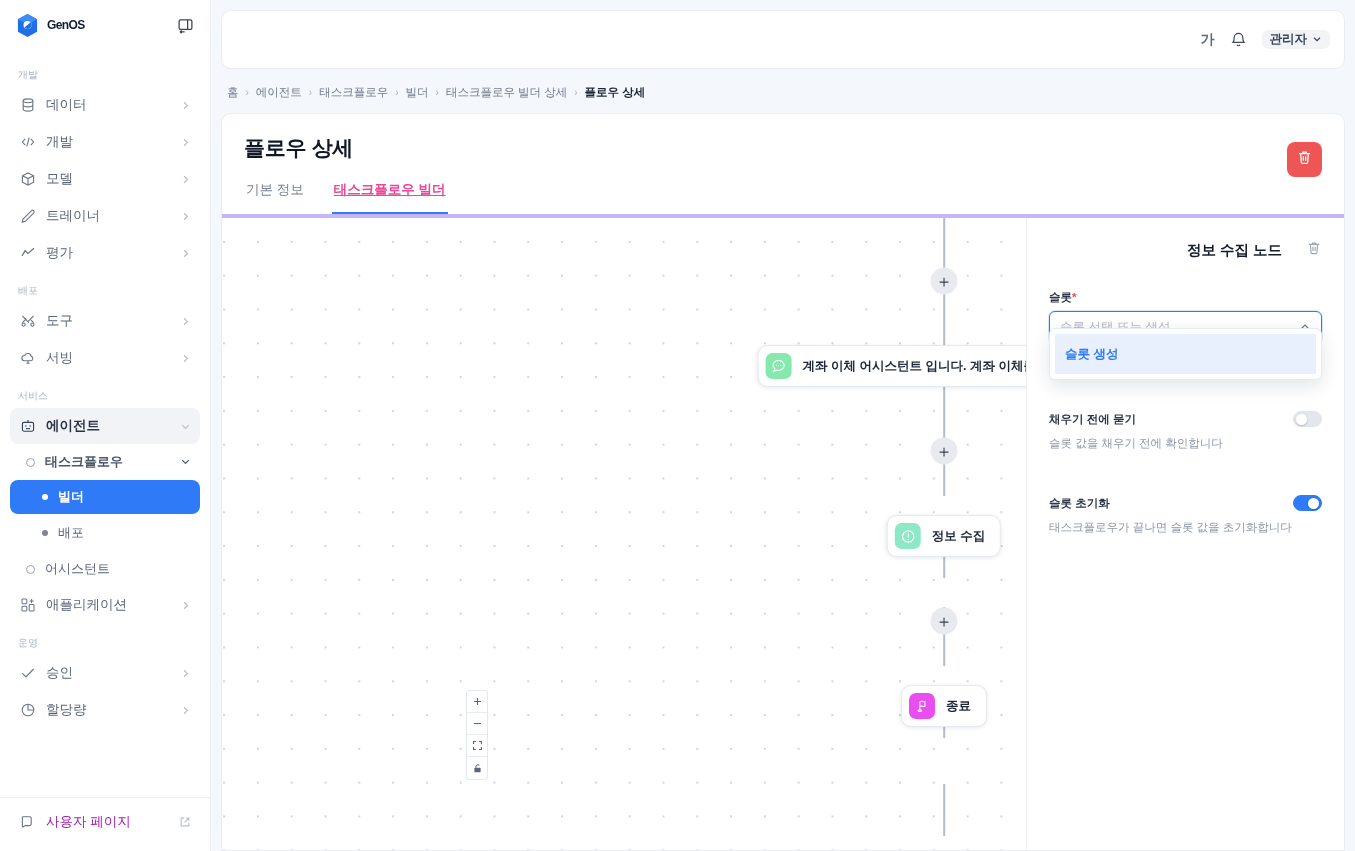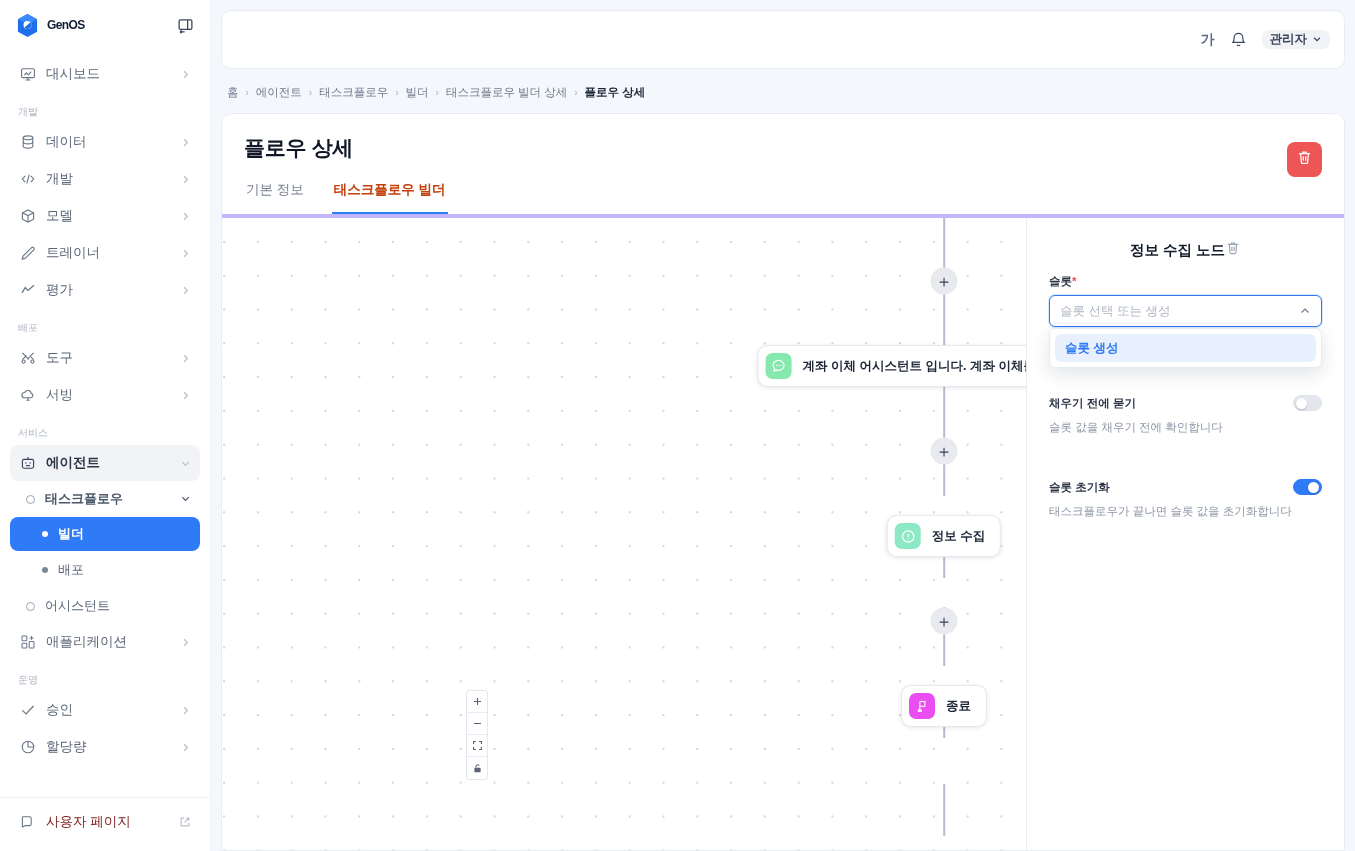--- a/index.html
+++ b/index.html
@@ -43,21 +43,21 @@
   .sb-sub .dot-o { width: 9px; height: 9px; border: 1.4px solid #9aa3b2; border-radius: 50%; flex:0 0 auto;}
   .sb-sub2 {
     height: 34px; display: flex; align-items: center; gap: 10px;
     padding: 0 9px 0 32px; border-radius: 8px; cursor: pointer;
     font-size: 13px; color: #5b6678; margin-bottom: 2px;
   }
   .sb-sub2 .dot-f { width: 6px; height: 6px; background: #7b8698; border-radius: 50%; flex:0 0 auto;}
   .sb-sub2.active { background: #2f7af6; color: #fff; font-weight: 700; }
   .sb-sub2.active .dot-f { background: #fff; }
   .sb-foot { border-top: 1px solid #eef1f5; padding: 6px 10px 10px 10px; }
-  .sb-foot .sb-item { color: #7f1d1d; }
+  .sb-foot .sb-item { color: #a21caf; }
 
   
   .main { flex: 1; height: 851px; display: flex; flex-direction: column; padding: 10px 10px 0 10px; background:#f4f7fb; }
   .topbar {
     height: 59px; background: #fff; border: 1px solid #e9edf3; border-radius: 10px;
     display: flex; align-items: center; justify-content: flex-end; padding: 0 14px; gap: 14px;
   }
   .tb-icon { color: #3c4a63; display: flex; align-items: center; justify-content: center; cursor: pointer; }
   .user-chip {
     background: #f1f3f7; border-radius: 7px; height: 19px; display: flex; align-items: center;
@@ -74,21 +74,21 @@
     display: flex; flex-direction: column; overflow: hidden; position: relative;
   }
   .ph { padding: 20px 22px 0 22px; position: relative; }
   .ph h1 { font-size: 21px; font-weight: 700; color: #101828; letter-spacing: -0.3px; }
   .del-btn {
     position: absolute; right: 22px; top: 28px; width: 35px; height: 35px; border-radius: 8px;
     background: #ee5555; display: flex; align-items: center; justify-content: center; cursor: pointer;
   }
   .tabs { display: flex; gap: 26px; padding: 0 22px; border-bottom: 4px solid #c4b5fd; margin-top: 19px; }
   .tab { font-size: 13.5px; color: #76808f; padding: 0 2px 13px 2px; cursor: pointer; }
-  .tab.active { color: #c2410c; font-weight: 700; border-bottom: 2.5px solid #2f7af6; }
+  .tab.active { color: #ec4899; font-weight: 700; border-bottom: 2.5px solid #2f7af6; text-decoration: underline; }
 
   .body { flex: 1; display: flex; min-height: 0; }
 
   
   .canvas {
     flex: 1; position: relative; overflow: hidden; background: #ffffff;
     background-image: radial-gradient(#d0d5de 1.05px, transparent 1.05px);
     background-size: 33.8px 33.8px; background-position: 19px 7px;
   }
   .edge { position: absolute; width: 1.6px; background: #b6bcc9; left: 722px; transform: translateX(-50%); }
@@ -113,37 +113,37 @@
     border: 1px solid #e3e7ee; border-radius: 3px; overflow: hidden;
   }
   .ctrl { height: 22px; display: flex; align-items: center; justify-content: center; border-bottom: 1px solid #e9edf3; cursor: pointer; color: #5c6578; }
   .ctrl:last-child { border-bottom: none; }
 
   
   .inspector {
     width: 318px; flex: 0 0 318px; border-left: 1px solid #e9edf3; background: #fff;
     padding: 22px 22px 0 22px; position: relative;
   }
-  .ins-head { display: flex; align-items: center; justify-content: center; margin-bottom: 14px; }
+  .ins-head { display: flex; align-items: center; justify-content: flex-end; margin-bottom: 30px; gap: 24px; }
   .ins-title { font-size: 14.5px; font-weight: 700; color: #131c2c; }
   .ins-trash { color: #9aa3b2; cursor: pointer; display:flex; }
   .fld-label { font-size: 11.5px; font-weight: 700; color: #2c3648; margin-bottom: 6px; }
   .req { color: #ef4444; }
   .select {
     height: 32px; border: 1px solid #d7dce5; border-radius: 6px; display: flex; align-items: center;
     justify-content: space-between; padding: 0 10px; font-size: 12.5px; color: #aeb6c2; cursor: pointer; background:#fff;
   }
   .select.focus { border-color: #2f7af6; box-shadow: 0 0 0 1px rgba(47,122,246,.18); }
   .select .chev { color: #6f7a8b; display: flex; }
   .dropdown {
     position: absolute; left: 22px; right: 22px; top: 110px; background: #fff;
     border: 1px solid #e6eaf1; border-radius: 6px; box-shadow: 0 6px 18px rgba(20,30,60,.12);
     padding: 5px; z-index: 20;
   }
-  .dd-opt { height: 28px; display: flex; align-items: center; padding: 0 10px; border-radius: 7px; font-size: 12.5px; cursor: pointer; color:#2c3648;}
+  .dd-opt { height: 40px; display: flex; align-items: center; padding: 0 10px; border-radius: 1px; font-size: 12.5px; cursor: pointer; color:#2c3648;}
   .dd-opt.sel { background: #e8f0fe; color: #2f7af6; font-weight: 700; }
   .row-toggle { display: flex; align-items: center; justify-content: space-between; margin-top: 0; }
   .row-title { font-size: 11.5px; font-weight: 700; color: #2c3648; }
   .row-desc { font-size: 11.5px; color: #8d96a5; margin-top: 9px; }
   .sw { width: 29px; height: 16px; border-radius: 9px; position: relative; cursor: pointer; background: #e3e6ec; border:1px solid #dfe3ea;}
   .sw.on { background: #2f7af6; border-color:#2f7af6; }
   .sw i { position: absolute; top: 1.5px; left: 2px; width: 11px; height: 11px; border-radius: 50%; background: #fff; display:block; box-shadow:0 1px 2px rgba(0,0,0,.2);}
   .sw.on i { left: auto; right: 2px; }
   .sp-44 { height: 44px; }
 </style>
@@ -166,34 +166,20 @@
       <span class="collapse-btn">
         <svg viewBox="0 0 20 20" width="17" height="17" fill="none" stroke="currentColor" stroke-width="1.5">
             <rect x="2.5" y="3.5" width="15" height="11" rx="1.5"></rect>
             <path d="M12.5 3.5v11"></path>
             <path d="M9 17.5H3.5M3.5 17.5l2-1.7M3.5 17.5l2 1.7"></path>
           </svg>
       </span>
     </div>
 
     <div class="sb-scroll">
-      <div class="sb-item">
-        <span class="ico">
-            <svg viewBox="0 0 20 20" width="16" height="16" fill="none" stroke="currentColor" stroke-width="1.4">
-              <rect x="2" y="3.5" width="16" height="11" rx="1.5"></rect>
-              <path d="M7 17.5h6M10 14.5v3M5.5 11.5l2.5-3 2.5 2.5 3.5-4"></path>
-            </svg>
-          </span>
-        <span class="lbl">대시보드</span>
-        <span class="chev">
-            <svg viewBox="0 0 12 12" width="11" height="11" fill="none" stroke="currentColor" stroke-width="1.4">
-              <path d="M4.5 2.5 8 6l-3.5 3.5"></path>
-            </svg>
-          </span>
-      </div>
 
       <div class="sb-section">개발</div>
       <div class="sb-item">
         <span class="ico">
             <svg viewBox="0 0 20 20" width="16" height="16" fill="none" stroke="currentColor" stroke-width="1.4">
               <ellipse cx="10" cy="4.8" rx="6" ry="2.4"></ellipse>
               <path d="M4 4.8v10.4c0 1.3 2.7 2.4 6 2.4s6-1.1 6-2.4V4.8"></path>
               <path d="M4 10c0 1.3 2.7 2.4 6 2.4s6-1.1 6-2.4"></path>
             </svg>
           </span>

